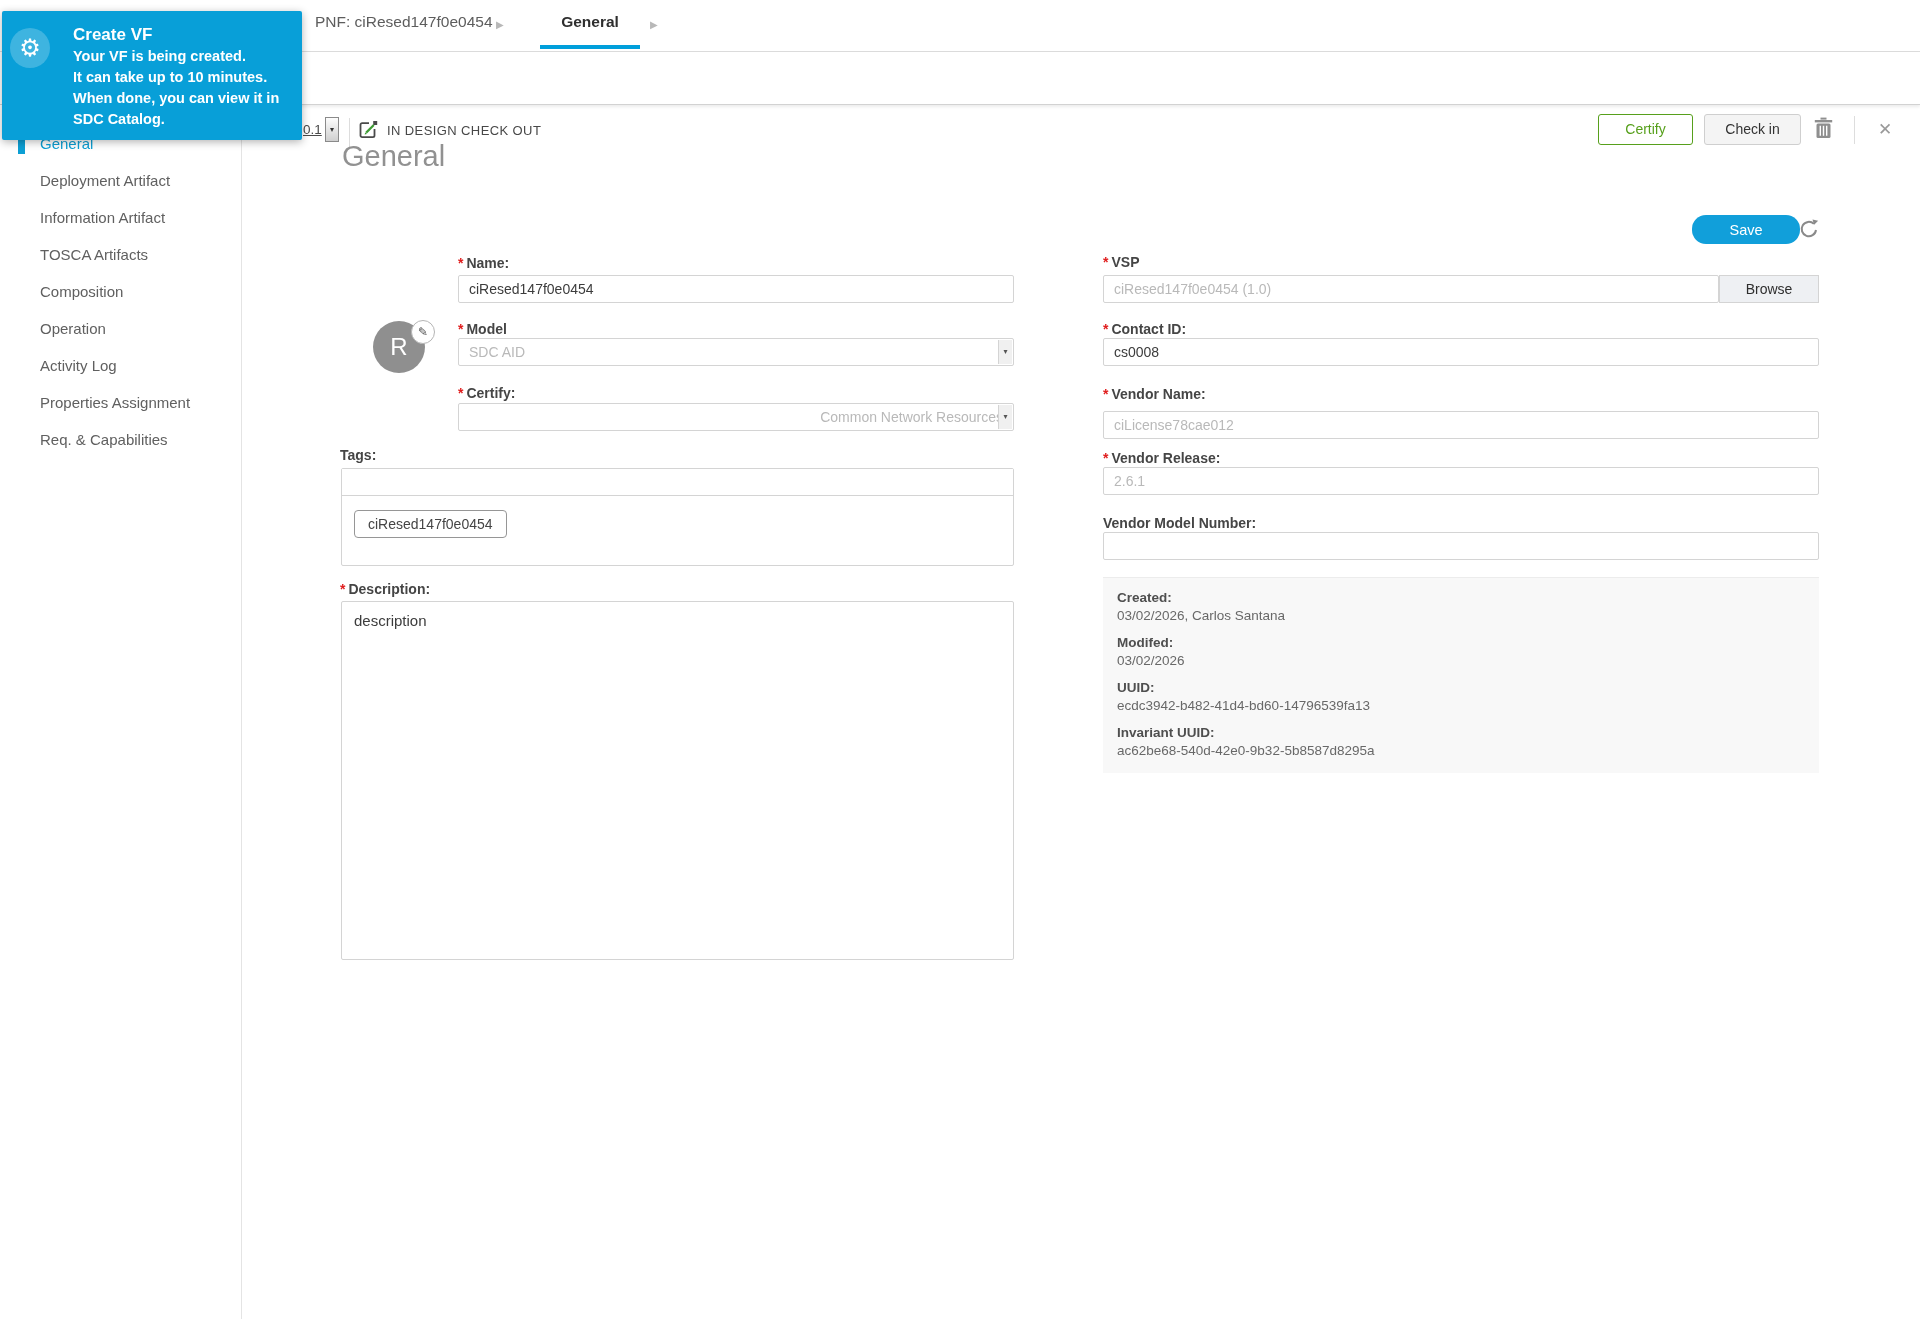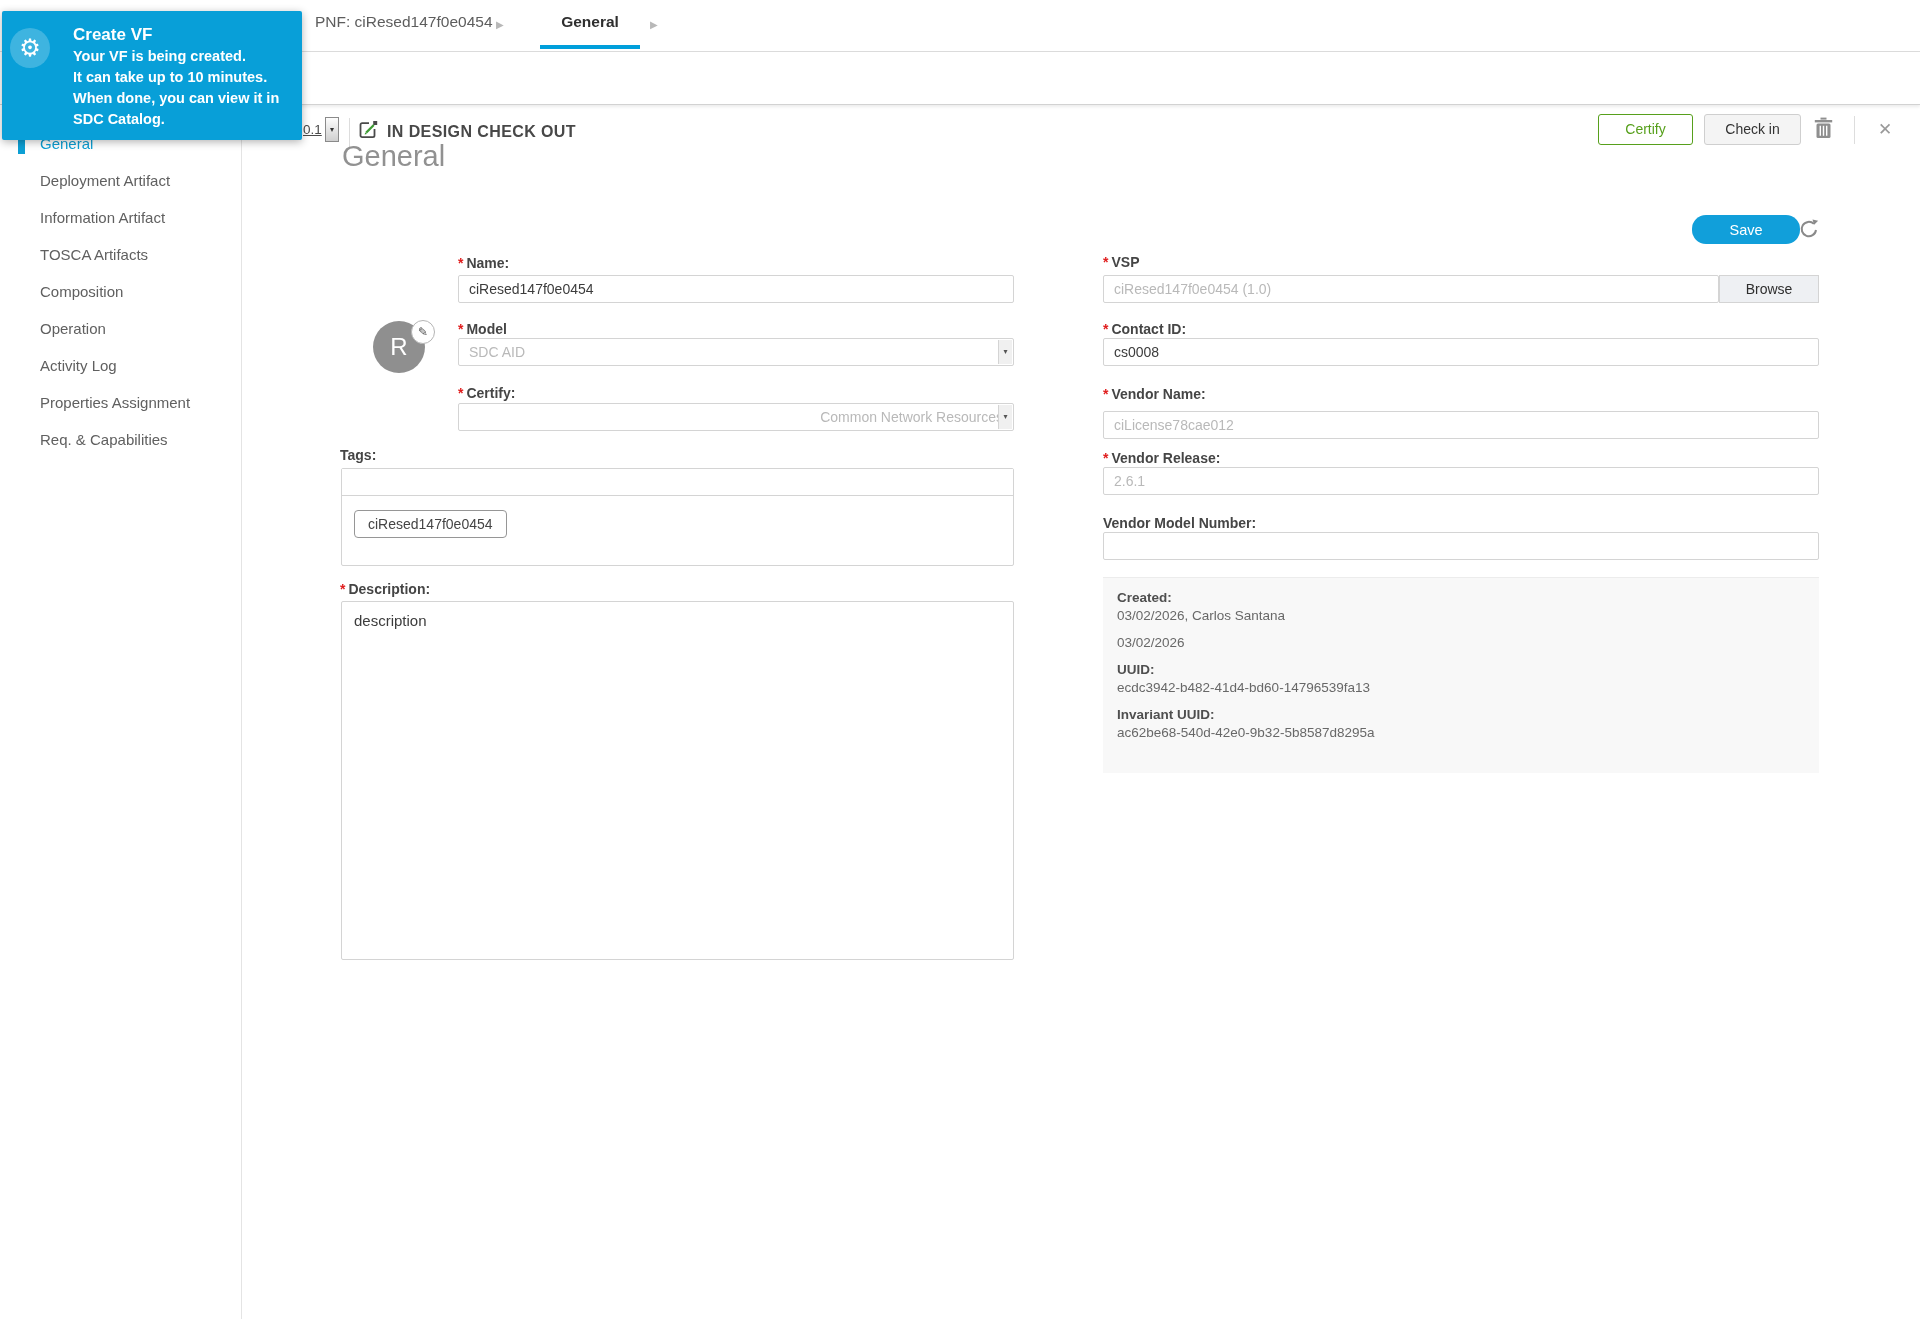--- a/index.html
+++ b/index.html
@@ -35,21 +35,21 @@
   }
   .version-text { position: absolute; left: 303px; top: 70px; font-size: 13.5px; color: #4a4a4a; text-decoration: underline; }
   .version-spinner {
     position: absolute; left: 325px; top: 65px; width: 14px; height: 25px;
     border: 1px solid #8a8a8a; background: linear-gradient(#fdfdfd, #cfcfcf);
     display: flex; align-items: center; justify-content: center;
     font-size: 8px; color: #333; cursor: pointer;
   }
   .vsep { position: absolute; width: 1px; background: #dddddd; }
   .state-label {
-    position: absolute; left: 387px; top: 71px; font-size: 16px; font-weight: bold;
+    position: absolute; left: 387px; top: 71px; font-size: 13px; font-weight: normal;
     color: #484848; letter-spacing: 0.4px;
   }
   .btn {
     position: absolute; height: 31px; top: 62px; border-radius: 3px;
     font-size: 14px; text-align: center; line-height: 29px; cursor: pointer;
     font-family: "Liberation Sans", sans-serif;
   }
   .btn-certify { left: 1598px; width: 95px; background: #fff; border: 1px solid #57a01c; color: #57a01c; }
   .btn-checkin { left: 1704px; width: 97px; background: #f4f4f4; border: 1px solid #cfcfcf; color: #333; }
   .icon-btn { position: absolute; cursor: pointer; background: none; border: none; }
@@ -271,20 +271,21 @@
 
 <div class="field-label" style="left:1103px; top:515px;"><span>Vendor Model Number:</span></div>
 <input class="text-input" style="left: 1103px; top: 532px; width: 716px;" value="">
 
 <div class="meta-box">
   <div class="meta-row">
     <div class="meta-label">Created:</div>
     <div class="meta-value">03/02/2026, Carlos Santana</div>
   </div>
   <div class="meta-row">
+    <div class="meta-label">Modifed:</div>
     <div class="meta-value">03/02/2026</div>
   </div>
   <div class="meta-row">
     <div class="meta-label">UUID:</div>
     <div class="meta-value">ecdc3942-b482-41d4-bd60-14796539fa13</div>
   </div>
   <div class="meta-row">
     <div class="meta-label">Invariant UUID:</div>
     <div class="meta-value">ac62be68-540d-42e0-9b32-5b8587d8295a</div>
   </div>

